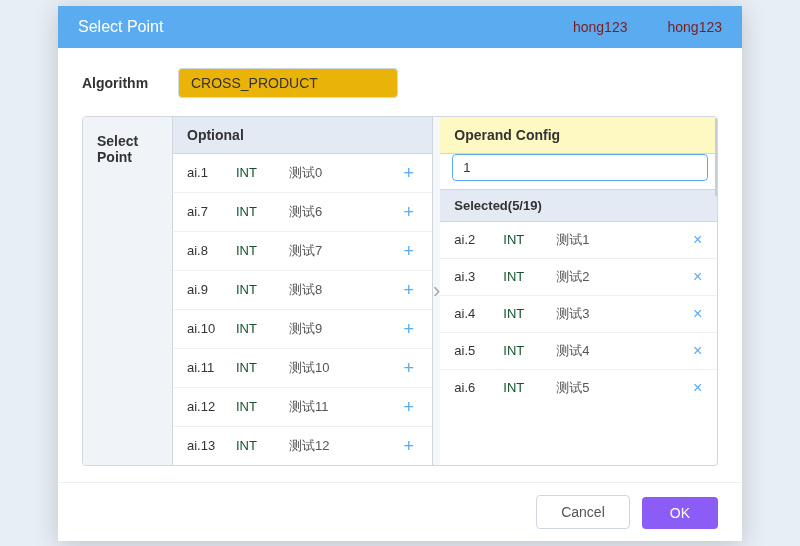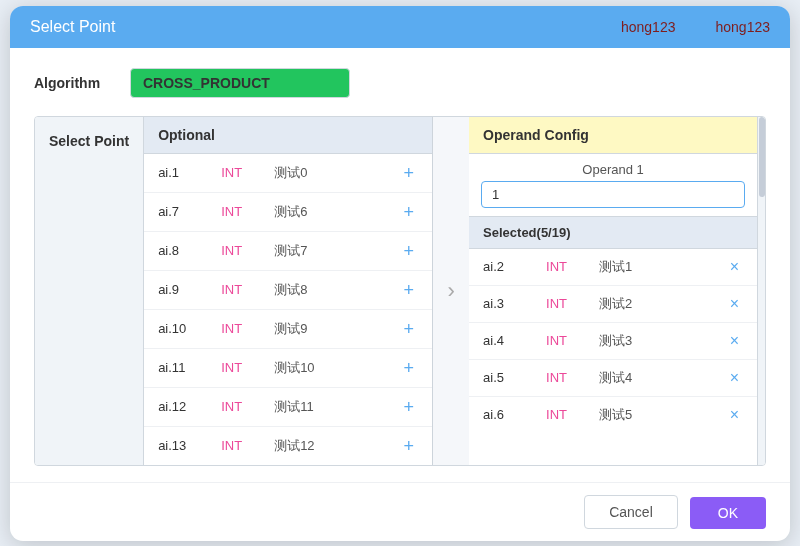--- a/index.html
+++ b/index.html
@@ -7,23 +7,23 @@
       font-family: -apple-system, BlinkMacSystemFont, 'Segoe UI', Arial, sans-serif;
       background: #e8eef5;
       display: flex;
       align-items: center;
       justify-content: center;
       width: 800px;
       height: 546px;
       overflow: hidden;
     }
     .dialog {
-      width: 780px;
+      width: 684px;
       background: #fff;
-      border-radius: 13px;
+      border-radius: 0;
       box-shadow: 0 4px 24px rgba(0,0,0,0.18);
       overflow: hidden;
     }
     .dialog-header {
       background: #5aabf0;
       padding: 12px 20px;
       display: flex;
       align-items: center;
       gap: 0;
     }
@@ -53,23 +53,22 @@
       color: #333;
       min-width: 80px;
     }
     .algorithm-input {
       border: 1px solid #d0d7de;
       border-radius: 4px;
       padding: 6px 12px;
       font-size: 14px;
       color: #333;
       width: 220px;
-      background: #22c55e;
+      background: #eab308;
       outline: none;
-      font-weight: bold;
     }
     .main-content {
       display: flex;
       gap: 0;
       border: 1px solid #d0d7de;
       border-radius: 4px;
       overflow: hidden;
       min-height: 340px;
     }
     .select-point-label-col {
@@ -107,23 +106,23 @@
     .optional-item:last-child {
       border-bottom: none;
     }
     .item-name {
       font-size: 13px;
       color: #333;
       min-width: 45px;
     }
     .item-type {
       font-size: 13px;
-      color: #ec4899;
+      color: #14532d;
       min-width: 45px;
-      margin-left: 18px;
+      margin-left: 4px;
     }
     .item-desc {
       font-size: 13px;
       color: #555;
       flex: 1;
       margin-left: 8px;
     }
     .add-btn {
       color: #5aabf0;
       font-size: 18px;
@@ -325,21 +324,20 @@
     </div>
           </div>
       </div>
 
       <div class="arrow-col">
         <span class="arrow-icon">›</span>
       </div>
 
       <div class="operand-section">
         <div class="operand-header">Operand Config</div>
-        <div class="operand-1-label">Operand 1</div>
         <div class="operand-input-wrap">
           <input class="operand-input" type="text" value="1" style="">
         </div>
         <div class="selected-header">Selected(5/19)</div>
         <div class="selected-list">
 
         <div class="selected-item">
       <span class="item-name">ai.2</span>
       <span class="item-type">INT</span>
       <span class="item-desc">测试1</span>

